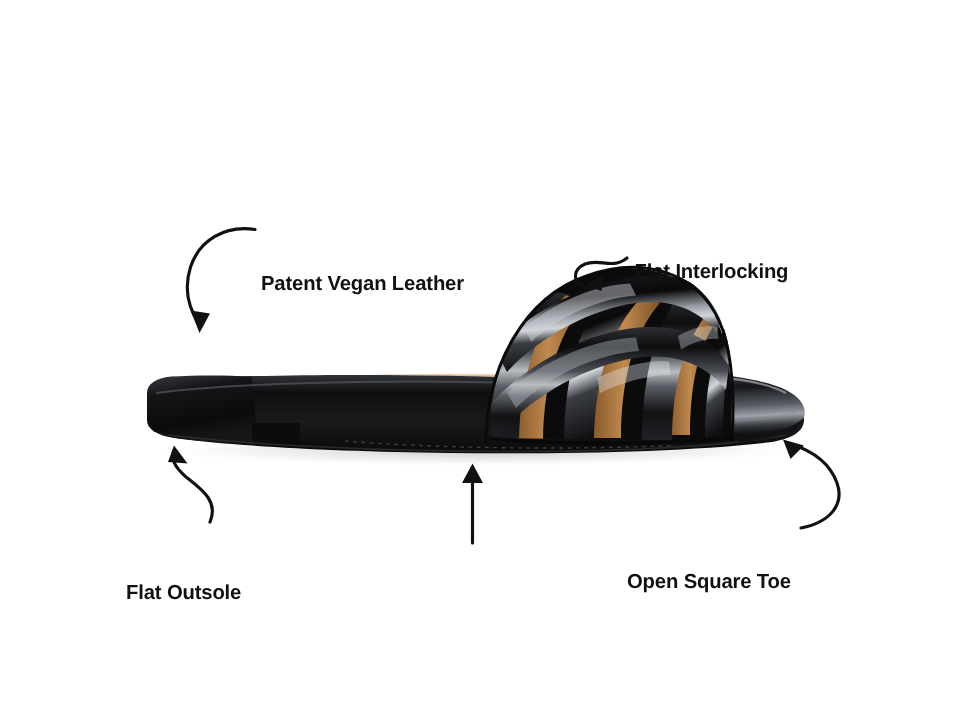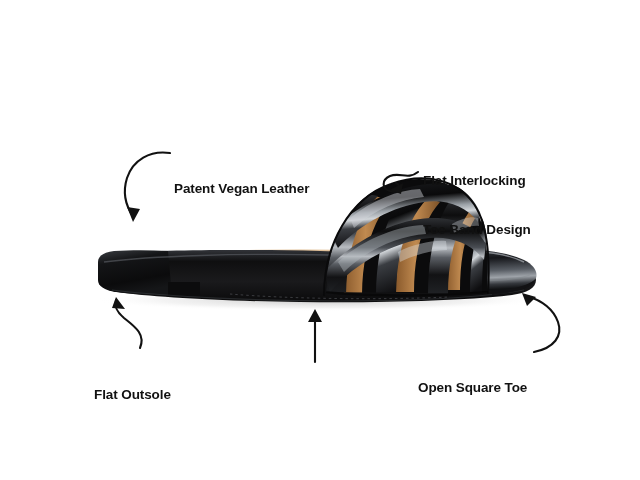--- a/index.html
+++ b/index.html
@@ -20,21 +20,21 @@
     font-family: "Liberation Sans", sans-serif;
     font-weight: bold;
     color: #111111;
     font-size: 13.5px;
     line-height: 1.22;
     letter-spacing: -0.1px;
     white-space: pre;
   }
   #label-patent-vegan-leather { left: 174px; top: 148px; }
   #label-chic-interlocking    { left: 423px; top: 140px; }
-  #label-flat-outsole         { left: 94px;  top: 354px; text-align: right; }
+  #label-flat-outsole         { left: 84px;  top: 354px; text-align: right; }
   #label-tru-comfort-foam     { left: 249px; top: 368px; text-align: center; }
   #label-open-square-toe      { left: 418px; top: 347px; text-align: center; }
 
   #annotation-layer, #product-layer {
     position: absolute;
     left: 0; top: 0;
     width: 640px; height: 480px;
   }
   #annotation-layer { pointer-events: none; }
 </style>
@@ -220,21 +220,20 @@
       <path d="M522,293 L536,297 L527,306 Z"></path>
     </g>
   </svg>
 
   <div class="callout" id="label-patent-vegan-leather">
     <div>Patent Vegan Leather</div>
   </div>
 
   <div class="callout" id="label-chic-interlocking">
     <div>Flat Interlocking</div>
-    <div>Toe Band Design</div>
   </div>
 
   <div class="callout" id="label-flat-outsole">
     <div>Flat Outsole</div>
   </div>
 
   <div class="callout" id="label-tru-comfort-foam">
   </div>
 
   <div class="callout" id="label-open-square-toe">

